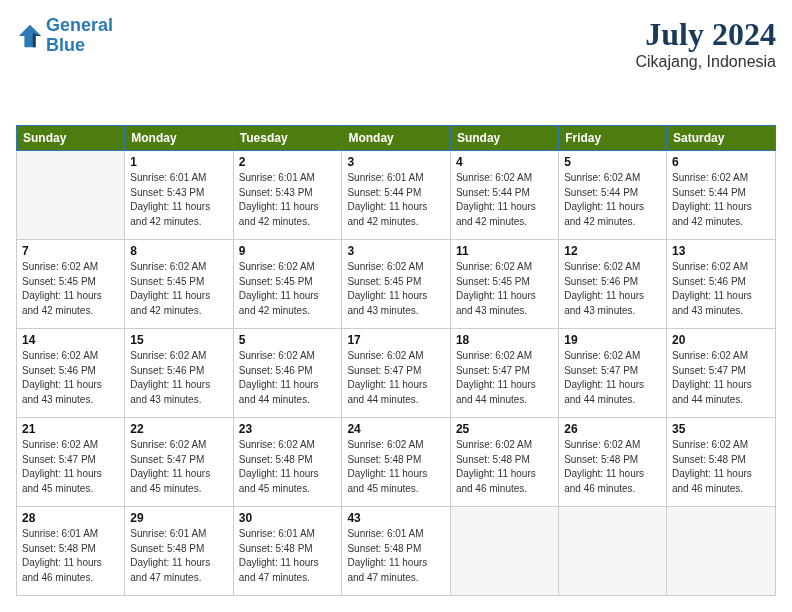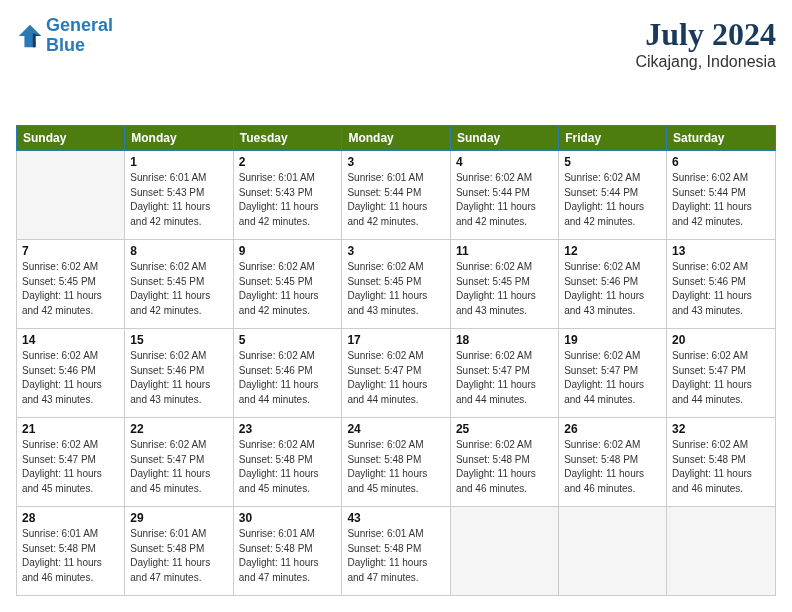--- a/index.html
+++ b/index.html
@@ -311,21 +311,21 @@
 and 46 minutes.</div>
           </td>
           <td>
             <div class="day-num">26</div>
             <div class="day-detail" style="white-space: pre-line;">Sunrise: 6:02 AM
 Sunset: 5:48 PM
 Daylight: 11 hours
 and 46 minutes.</div>
           </td>
           <td>
-            <div class="day-num">32</div>
+            <div class="day-num">35</div>
             <div class="day-detail" style="white-space: pre-line;">Sunrise: 6:02 AM
 Sunset: 5:48 PM
 Daylight: 11 hours
 and 46 minutes.</div>
           </td>
         </tr>
         <tr>
           <td>
             <div class="day-num">28</div>
             <div class="day-detail" style="white-space: pre-line;">Sunrise: 6:01 AM

